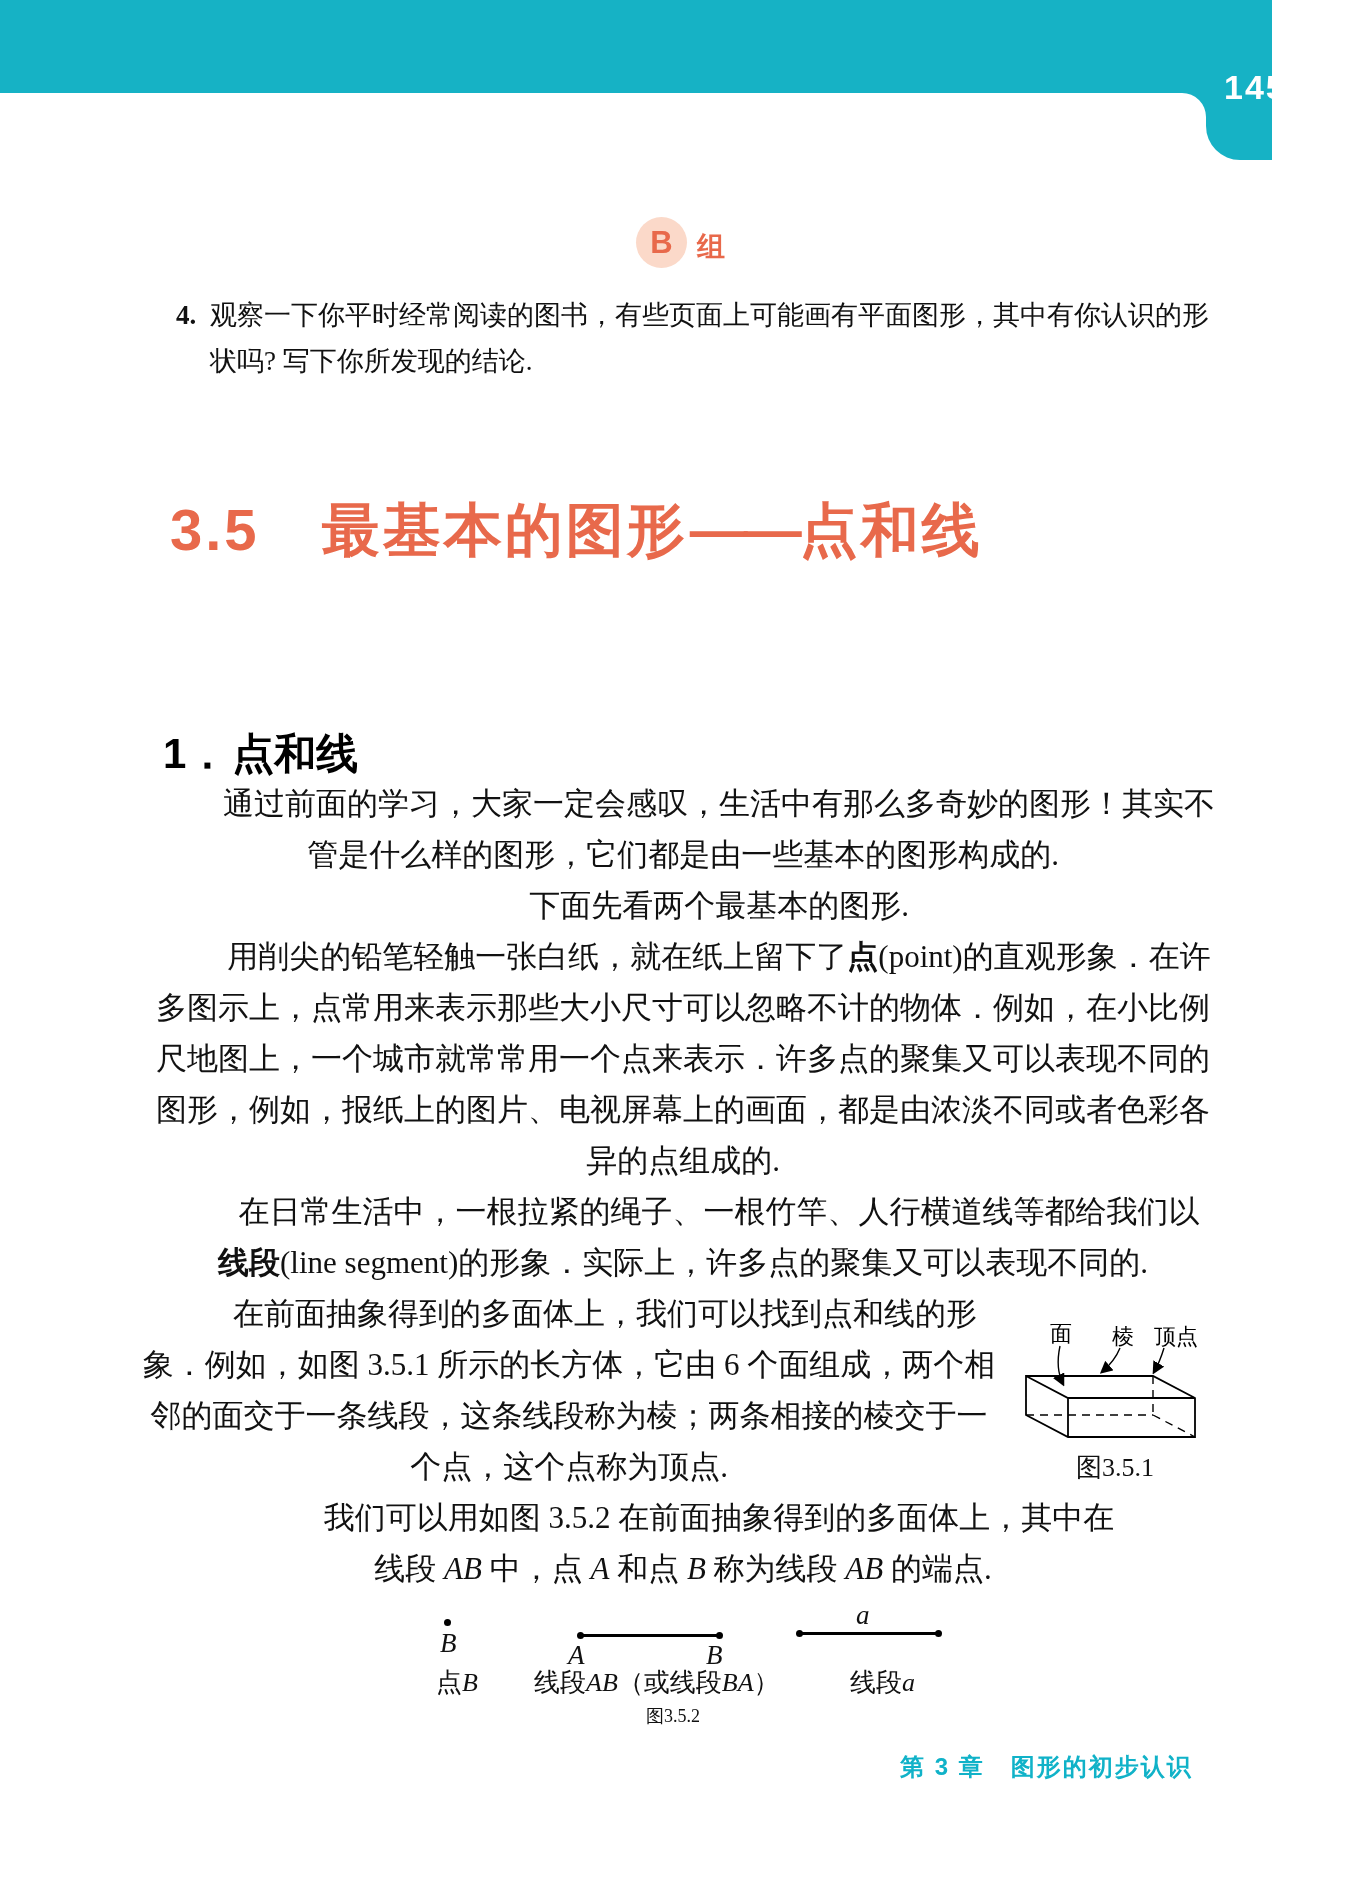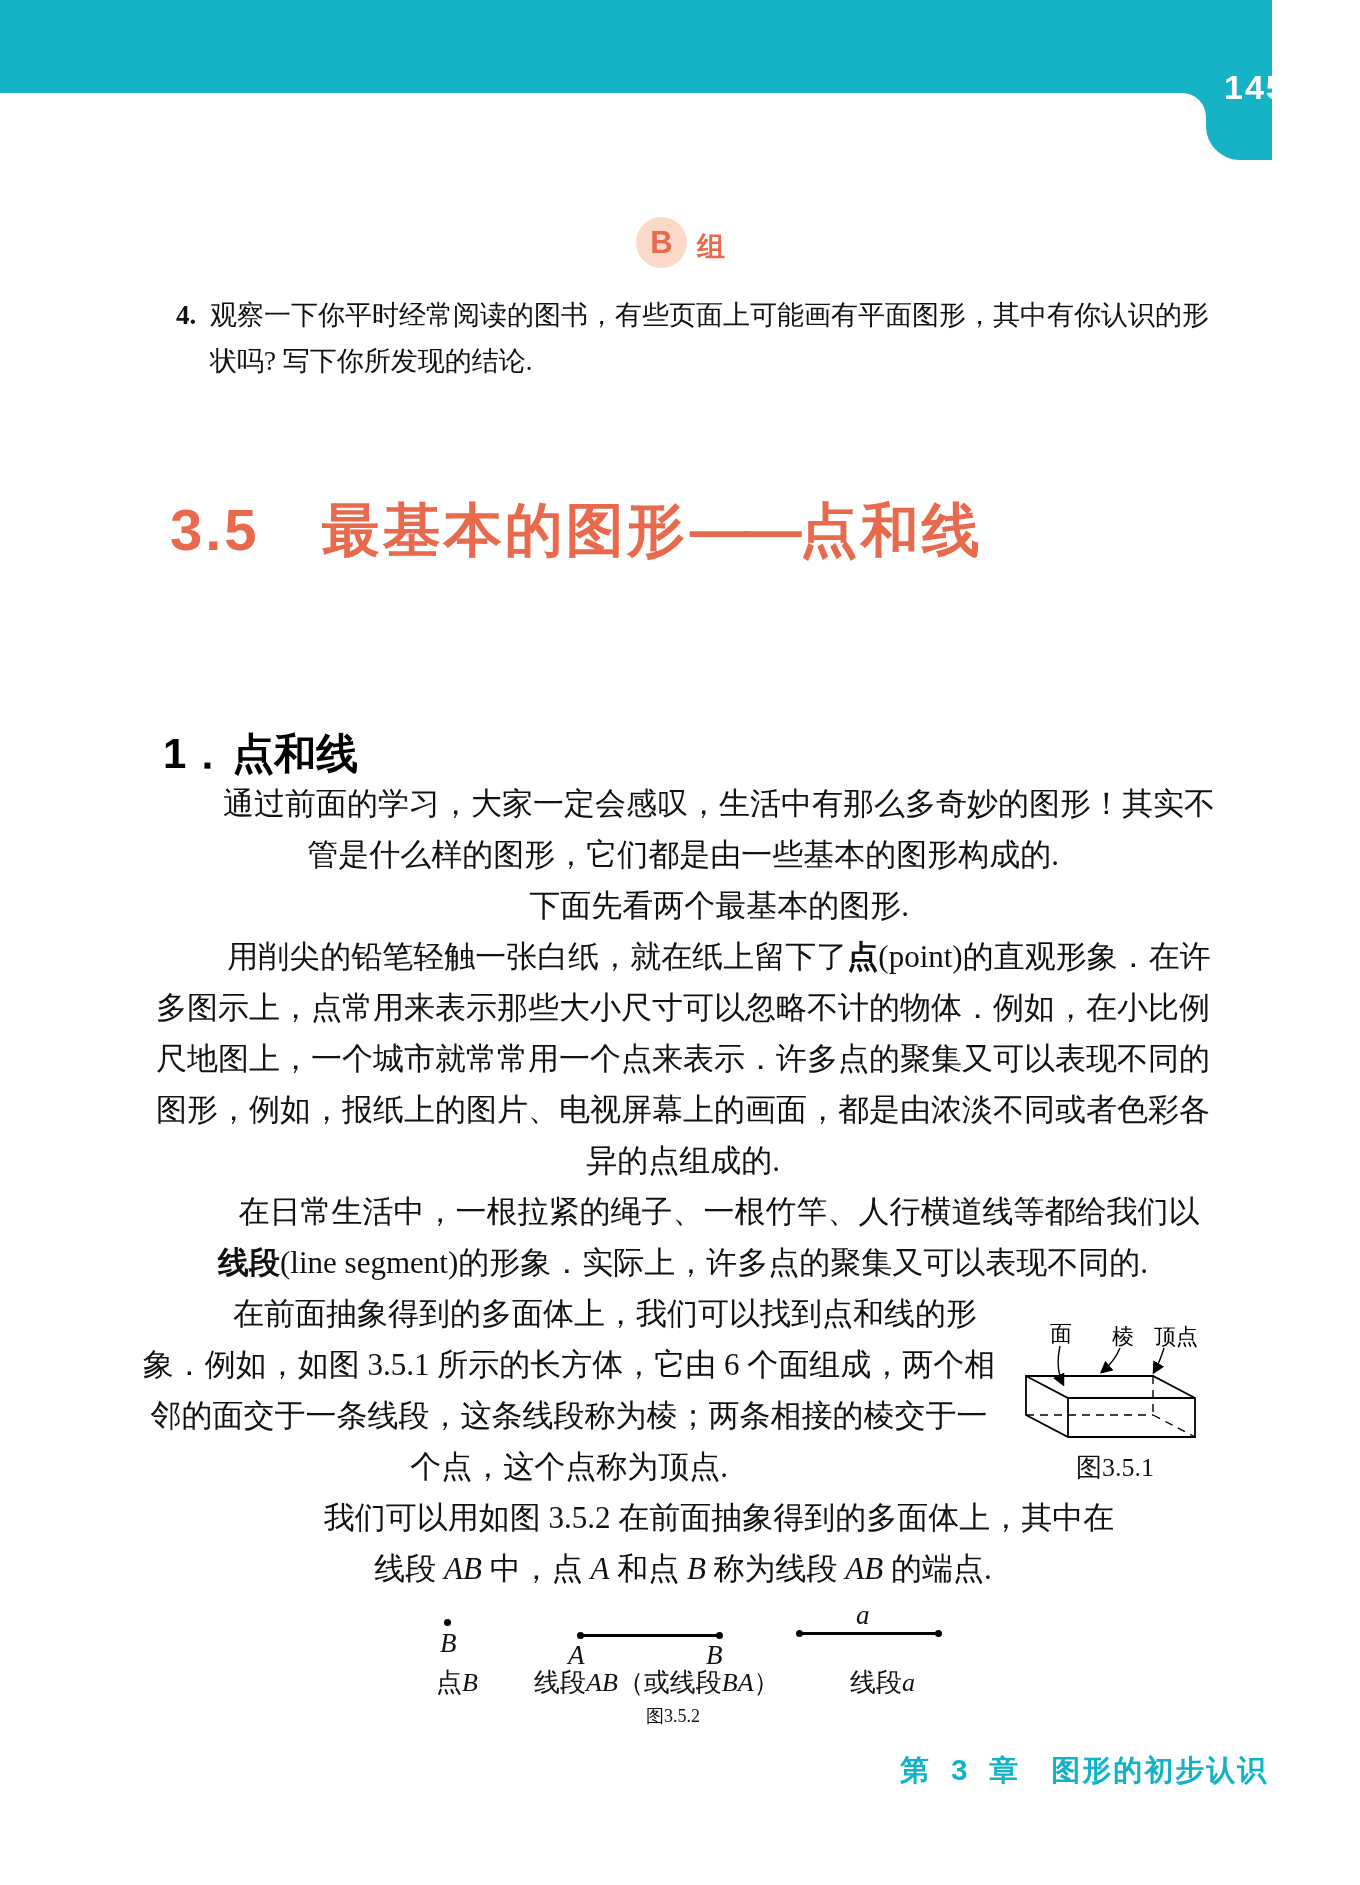--- a/index.html
+++ b/index.html
@@ -54,22 +54,22 @@
   .fig351-caption{position:absolute;left:1076px;top:1450px;font-size:26px;}
 
   
   .dot{position:absolute;width:7px;height:7px;border-radius:50%;background:#000;}
   .segline{position:absolute;height:3px;background:#000;}
   .fig352-var{position:absolute;font-size:27px;font-style:italic;}
   .fig352-cap{position:absolute;font-size:26px;white-space:nowrap;}
   .fig352-caption{position:absolute;left:646px;top:1704px;font-size:18px;}
 
   
-  .footer{position:absolute;left:900px;top:1751px;font-family:Liberation Mono, monospace;
-          font-weight:bold;font-size:29px;color:#10b2c8;letter-spacing:2px;white-space:nowrap;}
+  .footer{position:absolute;left:900px;top:1751px;font-family:Liberation Sans, sans-serif;
+          font-weight:bold;font-size:24px;color:#10b2c8;letter-spacing:2px;white-space:nowrap;}
 </style>
 </head>
 <body>
 
 <div class="page">
 
   <div class="topbar"></div>
   <div class="page-tab"></div>
   <div class="tab-fillet">
     <div class="fillet-circle"></div>

